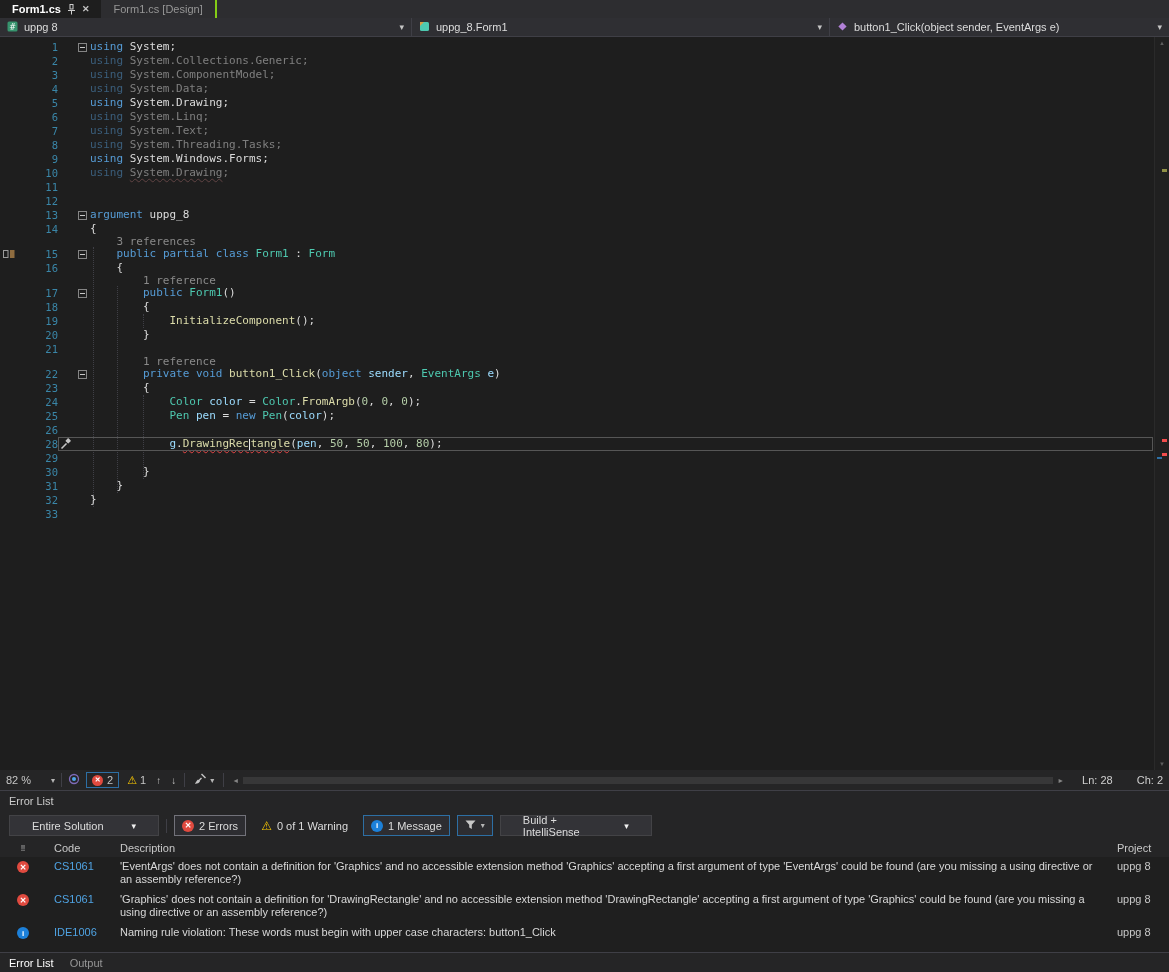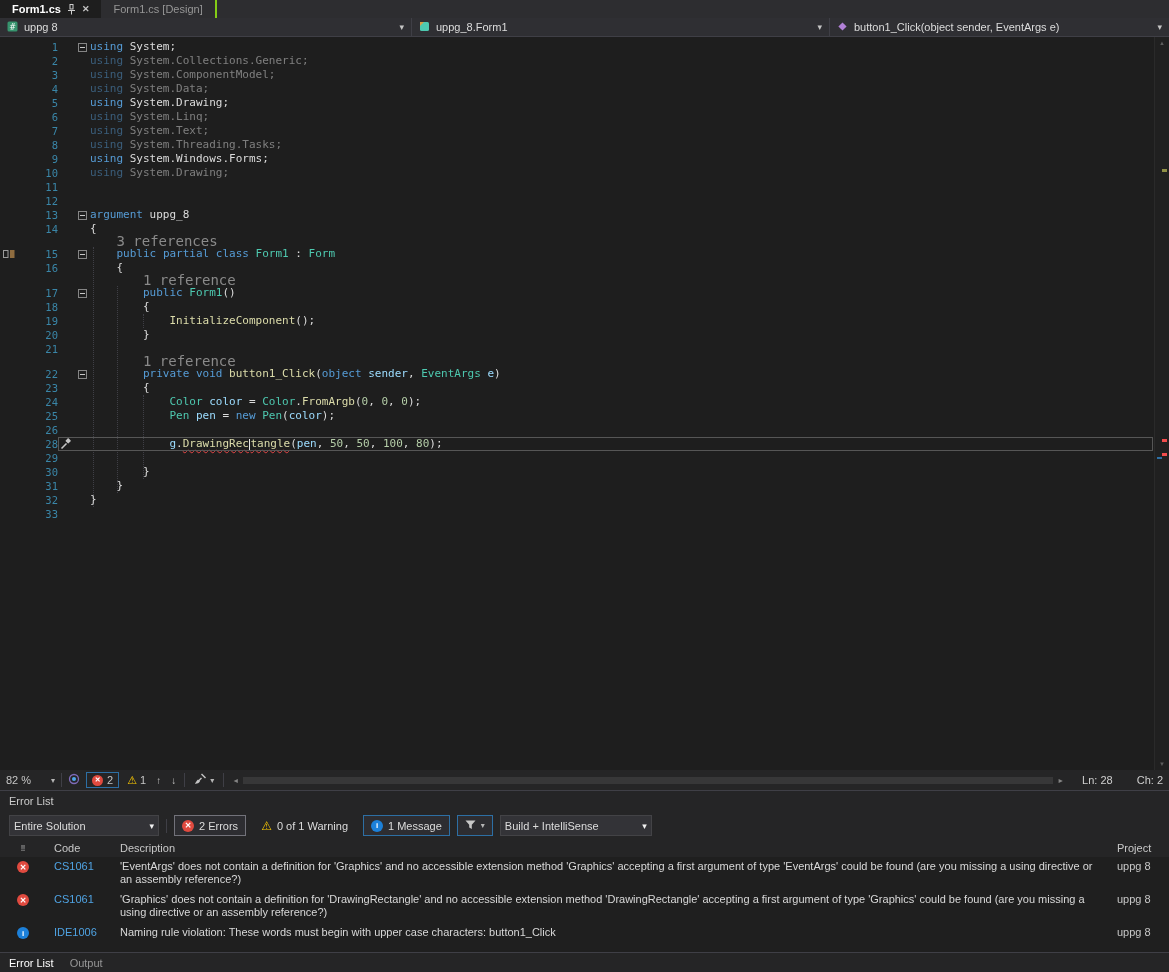--- a/index.html
+++ b/index.html
@@ -28,31 +28,31 @@
 .editor-wrap{position:relative;flex:1;background:#1e1e1e;overflow:hidden}
 .code-lines{position:relative;padding-top:3px;font-family:"DejaVu Sans Mono",monospace;font-size:11px}
 .code-row{display:flex;height:14px;line-height:14px;position:relative}
 .cell-margin{width:18px;flex:none;display:flex;align-items:center;justify-content:center}
 .cell-num{width:40px;flex:none;text-align:right;color:#3a86a8;font-size:10.5px}
 .cell-action{width:16px;flex:none;display:flex;align-items:center;justify-content:center}
 .cell-fold{width:16px;flex:none;display:flex;align-items:center;justify-content:center}
 .cell-code{flex:1 1 auto;white-space:pre}
 .dim-line .cell-code{opacity:.5}
 .code-row.current::after{content:"";position:absolute;left:58px;right:16px;top:0;bottom:0;border:1px solid #565656;pointer-events:none}
-.lens-row{height:11px;line-height:11px;font-size:14px;color:#8a8a8a}
+.lens-row{height:11px;line-height:11px;font-size:11px;color:#8a8a8a}
 .fold-box{width:9px;height:9px;border:1px solid #858585;position:relative;background:#1e1e1e}
 .fold-box::after{content:"";position:absolute;left:1px;right:1px;top:3px;height:1px;background:#c8c8c8}
 .tk-k{color:#569cd6}
 .tk-t{color:#4ec9b0}
 .tk-m{color:#dcdcaa}
 .tk-v{color:#9cdcfe}
 .tk-num{color:#b5cea8}
 .tk-p{color:#dcdcdc}
 .sq{text-decoration:underline;text-decoration-style:wavy;text-decoration-color:#e64545;text-decoration-thickness:1px;text-underline-offset:2px}
-.sqw{text-decoration-style:wavy;text-decoration-color:#a36a6a;text-decoration-thickness:1px;text-underline-offset:2px}
+.sqw{text-decoration:underline;text-decoration-style:wavy;text-decoration-color:#a36a6a;text-decoration-thickness:1px;text-underline-offset:2px}
 .caret{display:inline-block;width:1.5px;height:11px;background:#e8e8e8;vertical-align:text-bottom}
 .indent-guide{position:absolute;width:0;border-left:1px dotted #3f3f46;pointer-events:none}
 
 
 .vscroll{position:absolute;top:0;right:0;bottom:0;width:15px;background:#202020;border-left:1px solid #2a2a2a}
 .vs-arrow{position:absolute;left:0;right:0;text-align:center;font-size:6px;color:#5d5d5d;line-height:10px}
 .vs-arrow.top{top:1px}
 .vs-arrow.bottom{bottom:1px}
 .vs-mark{position:absolute}
 .vs-mark.warn{right:2px;width:5px;height:3px;background:#8f8f46}
@@ -73,21 +73,21 @@
 .hscroll{flex:1;display:flex;align-items:center;gap:2px;height:100%}
 .hs-arrow{font-size:7px;color:#858585;padding:0 2px}
 .hs-track{flex:1;height:9px;position:relative}
 .hs-thumb{position:absolute;left:0;right:0;top:1px;height:7px;background:#373738}
 .lnch{display:flex;gap:24px;padding:0 6px 0 10px;color:#cfcfcf;white-space:nowrap}
 
 
 .error-panel{flex:none;height:162px;background:#252526;border-top:1px solid #3f3f46;display:flex;flex-direction:column}
 .panel-title{height:21px;padding:4px 9px 0;color:#ccc;flex:none}
 .el-toolbar{height:27px;display:flex;align-items:center;gap:7px;padding:0 9px;flex:none}
-.combo{height:21px;background:#333337;border:1px solid #434346;display:flex;align-items:center;padding:0 4px;gap:8px}
+.combo{height:21px;background:#333337;border:1px solid #434346;display:flex;align-items:center;padding:0 22px;gap:8px}
 .combo .ccaret{font-size:9px;color:#f1f1f1;margin-left:auto}
 .combo.scope{width:150px}
 .combo.mode{width:152px}
 .tool-btn{height:21px;display:flex;align-items:center;gap:5px;padding:0 7px;color:#dcdcdc;border:1px solid transparent;background:transparent}
 .tool-btn.sel{border-color:#72727a;background:#2d2d31}
 .tool-btn.selblue{border-color:#2d6fa4;background:#2d2d31}
 .sev-icon{width:12px;height:12px;border-radius:50%;color:#fff;font-size:8px;font-weight:bold;display:inline-flex;align-items:center;justify-content:center;flex:none}
 .sev-error{background:#e04a3f}
 .sev-info{background:#1c80d9}
 .sev-warn-glyph{color:#fc0;font-size:12px}

